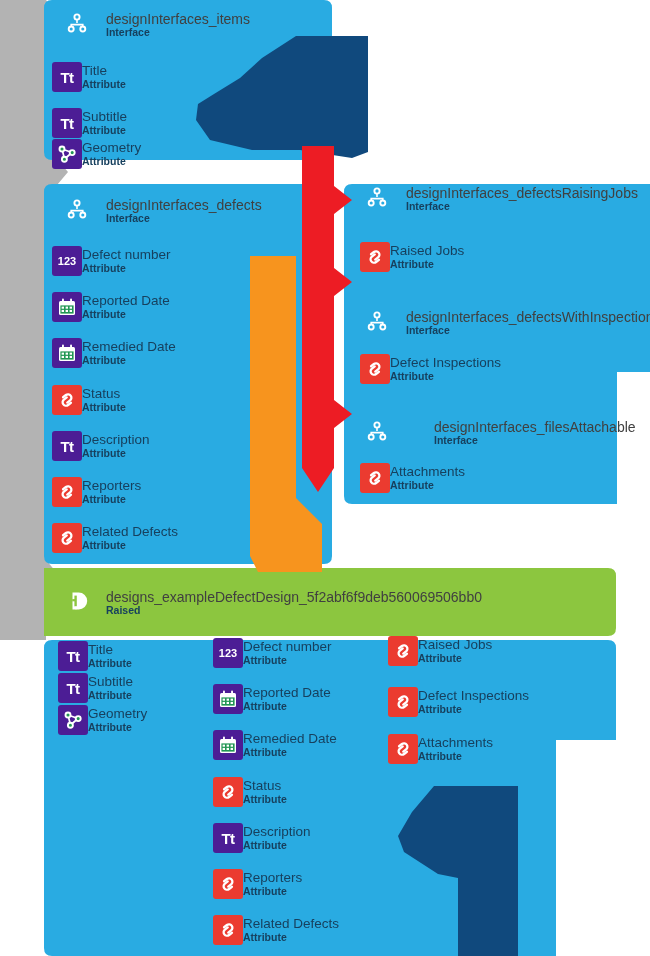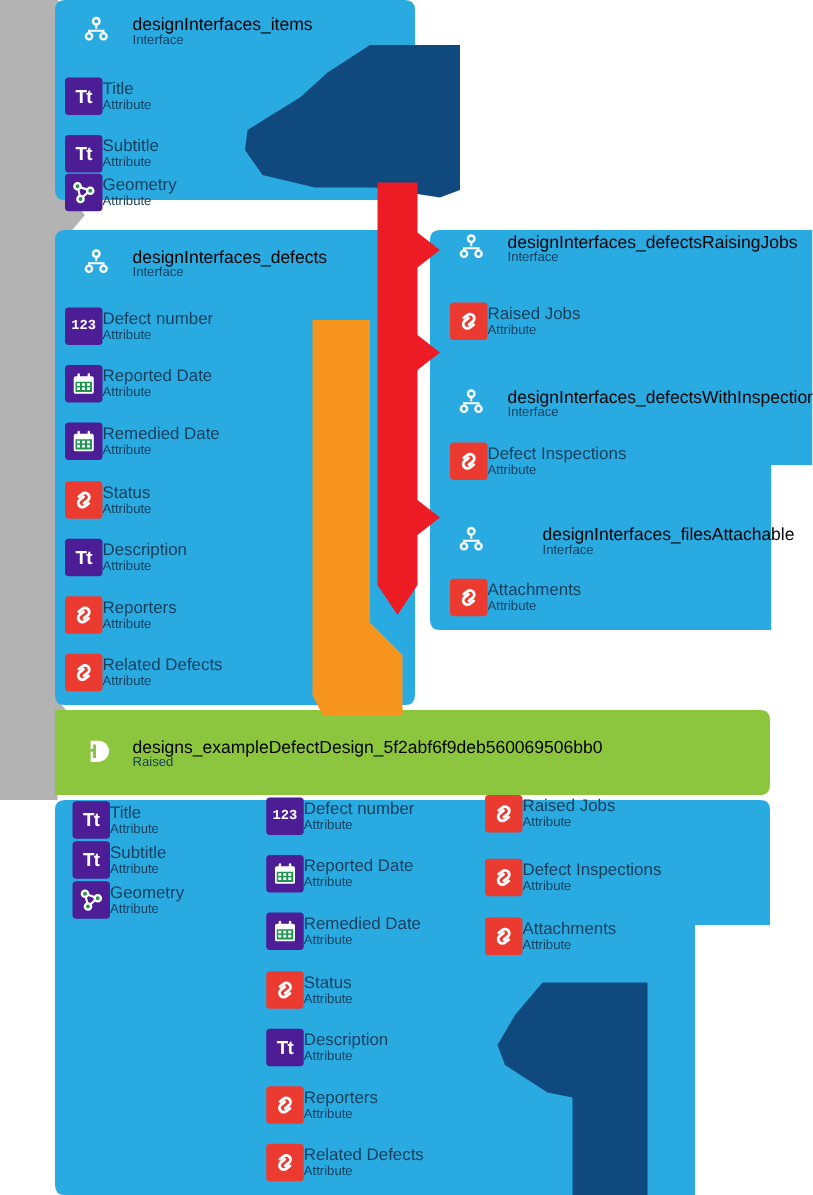--- a/index.html
+++ b/index.html
@@ -10,31 +10,31 @@
 
   
   .row{position:absolute;display:flex;align-items:center;}
   .ic{width:30px;height:30px;border-radius:3px;flex:0 0 30px;
       display:flex;align-items:center;justify-content:center;position:relative;}
   .ic.green{background:#4c1d95;}
   .ic.red{background:#eb3b30;}
   .ic svg{display:block;}
   .txt{line-height:1.05;}
   .nm{font-size:13.5px;color:#17405e;white-space:nowrap;}
-  .sub{font-size:10.5px;color:#17405e;white-space:nowrap;margin-top:1px;}
+  .sub{font-size:10.5px;color:#17405e;white-space:nowrap;margin-top:1px;font-weight:bold;}
 
   
   .hdr{position:absolute;display:flex;align-items:center;}
   .hdr .gi{width:30px;height:30px;flex:0 0 30px;display:flex;align-items:center;justify-content:center;}
   .hdr .txt{margin-left:14px;}
-  .hdr .nm{font-size:14px;color:#000000;}
+  .hdr .nm{font-size:14px;color:#404040;}
   .hdr .sub{font-size:10.5px;color:#17405e;}
 
   .tt{font-weight:bold;font-size:15px;color:#fff;font-family:"Liberation Sans",sans-serif;letter-spacing:-.5px;}
-  .n123{font-weight:bold;font-size:11px;color:#fff;font-family:Liberation Mono, monospace;}
+  .n123{font-weight:bold;font-size:11px;color:#fff;font-family:Liberation Sans, sans-serif;}
 </style>
 </head>
 <body>
 
 <div id="stage">
 
   <svg id="bg" viewBox="0 0 650 956">
 
     <path fill="#b3b3b3" d="
       M0,0 L46,0 L68,26 L46,52 L0,52 Z"></path>

